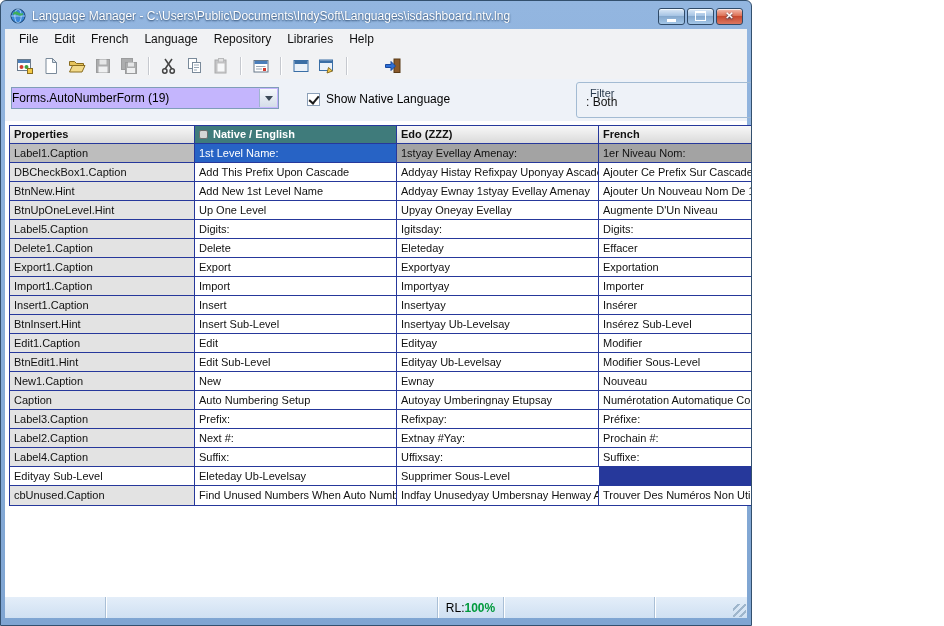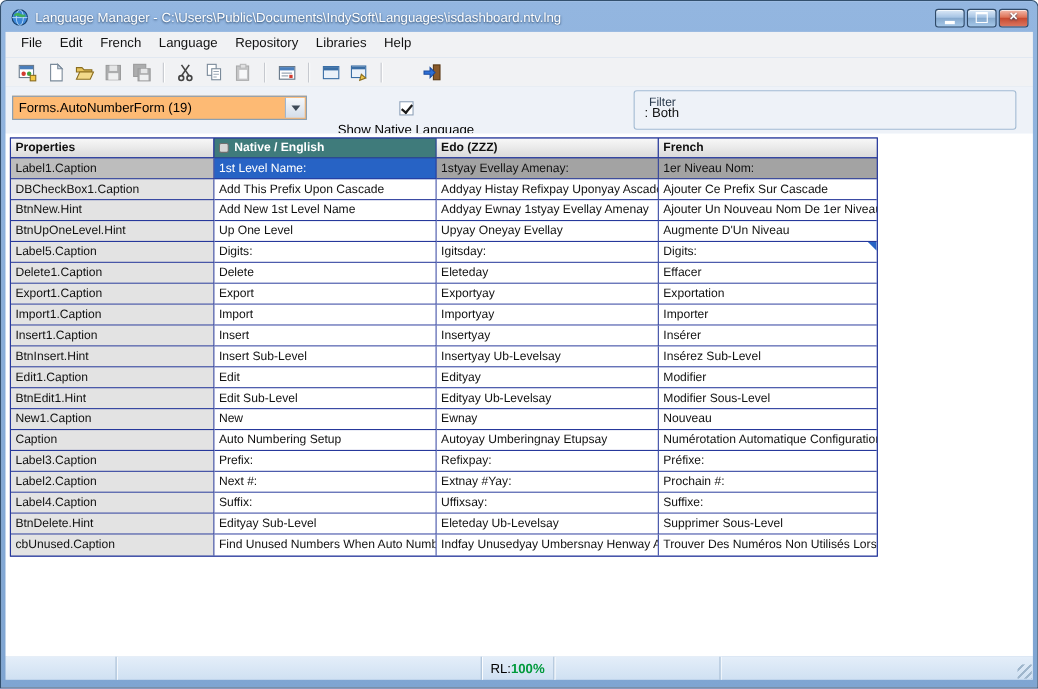--- a/index.html
+++ b/index.html
@@ -1,20 +1,20 @@
 <!DOCTYPE html>
 <html><head>
 <meta charset="utf-8">
 <style>
   * { box-sizing: border-box; margin: 0; padding: 0; }
   html,body { width: 944px; height: 626px; }
   body { font-family: "Liberation Sans", sans-serif; background: #fff; }
 
   .window {
-    position: relative; width: 944px; height: 626px;
+    position: relative; width: 752px; height: 626px;
     background: linear-gradient(#93B6E0, #7FA5D2);
     border: 1px solid #33506E; border-radius: 6px 6px 0 0; overflow: hidden;
   }
 
   
   .titlebar {
     position: absolute; top: 0; left: 0; right: 0; height: 27px;
     display: flex; align-items: center; gap: 6px; padding: 3px 6px 0 9px;
     color: #fff; font-size: 12px; text-shadow: 0 1px 2px #1c3a5e;
     white-space: nowrap; overflow: hidden;
@@ -50,30 +50,30 @@
   .tb-sep { width: 2px; height: 18px; border-left: 1px solid #C6C9CF; border-right: 1px solid #fff; margin: 0 5px; }
   .tool.exit { margin-left: 26px; }
 
   
   .controls {
     position: absolute; top: 78px; left: 4px; right: 4px; height: 42px;
     background: #EEF2F8;
   }
   .combo {
     position: absolute; left: 6px; top: 8px; width: 268px; height: 22px;
-    background: #fdba74; border: 1px solid #7F9DB9; font-size: 12px;
-    display: flex; align-items: center; padding-left: 5px;
+    background: #c4b5fd; border: 1px solid #7F9DB9; font-size: 12px;
+    display: flex; align-items: center; 
   }
   .combo-btn {
     position: absolute; right: 1px; top: 1px; bottom: 1px; width: 18px;
     background: linear-gradient(#F5F8FB, #D4DDE9); border-left: 1px solid #9FB5CF;
     display: flex; align-items: center; justify-content: center;
   }
   .combo-arrow { width: 0; height: 0; border-left: 4px solid transparent; border-right: 4px solid transparent; border-top: 5px solid #3C4956; }
-  .check-wrap { position: absolute; left: 302px; top: 13px; display: flex; align-items: center; gap: 6px; font-size: 12px; flex-direction: column; }
+  .check-wrap { position: absolute; left: 302px; top: 13px; display: flex; align-items: center; gap: 6px; font-size: 12px; }
   .checkbox { width: 13px; height: 13px; background: #fff; border: 1px solid #8CA0B8; position: relative; }
   .checkbox::after { content:""; position: absolute; left: 3px; top: 0px; width: 4px; height: 8px;
     border: solid #1B1B1B; border-width: 0 2px 2px 0; transform: rotate(40deg); }
   .filter-group {
     position: absolute; left: 571px; top: 3px; width: 348px; height: 36px;
     border: 1px solid #A3BBD3; border-radius: 3px;
   }
   .filter-legend { position: absolute; top: -7px; left: 9px; background: #EEF2F8; padding: 0 4px; font-size: 11px; color: #2B3B4E; margin-top: 11px; }
   .filter-value { position: absolute; left: 9px; top: 12px; font-size: 12px; color: #111; }
 
@@ -365,21 +365,20 @@
             <div class="cell">Extnay #Yay:</div>
             <div class="cell">Prochain #:</div>
           </div>
           <div class="grid-row">
             <div class="cell prop-cell">Label4.Caption</div>
             <div class="cell">Suffix:</div>
             <div class="cell">Uffixsay:</div>
             <div class="cell">Suffixe:</div>
           </div>
           <div class="grid-row">
-            <div class="cell prop-cell">BtnDelete.Hint</div>
             <div class="cell">Edityay Sub-Level</div>
             <div class="cell">Eleteday Ub-Levelsay</div>
             <div class="cell">Supprimer Sous-Level</div>
           </div>
           <div class="grid-row">
             <div class="cell prop-cell">cbUnused.Caption</div>
             <div class="cell">Find Unused Numbers When Auto Numbering</div>
             <div class="cell">Indfay Unusedyay Umbersnay Henway Autoyay</div>
             <div class="cell">Trouver Des Numéros Non Utilisés Lorsque</div>
           </div>

